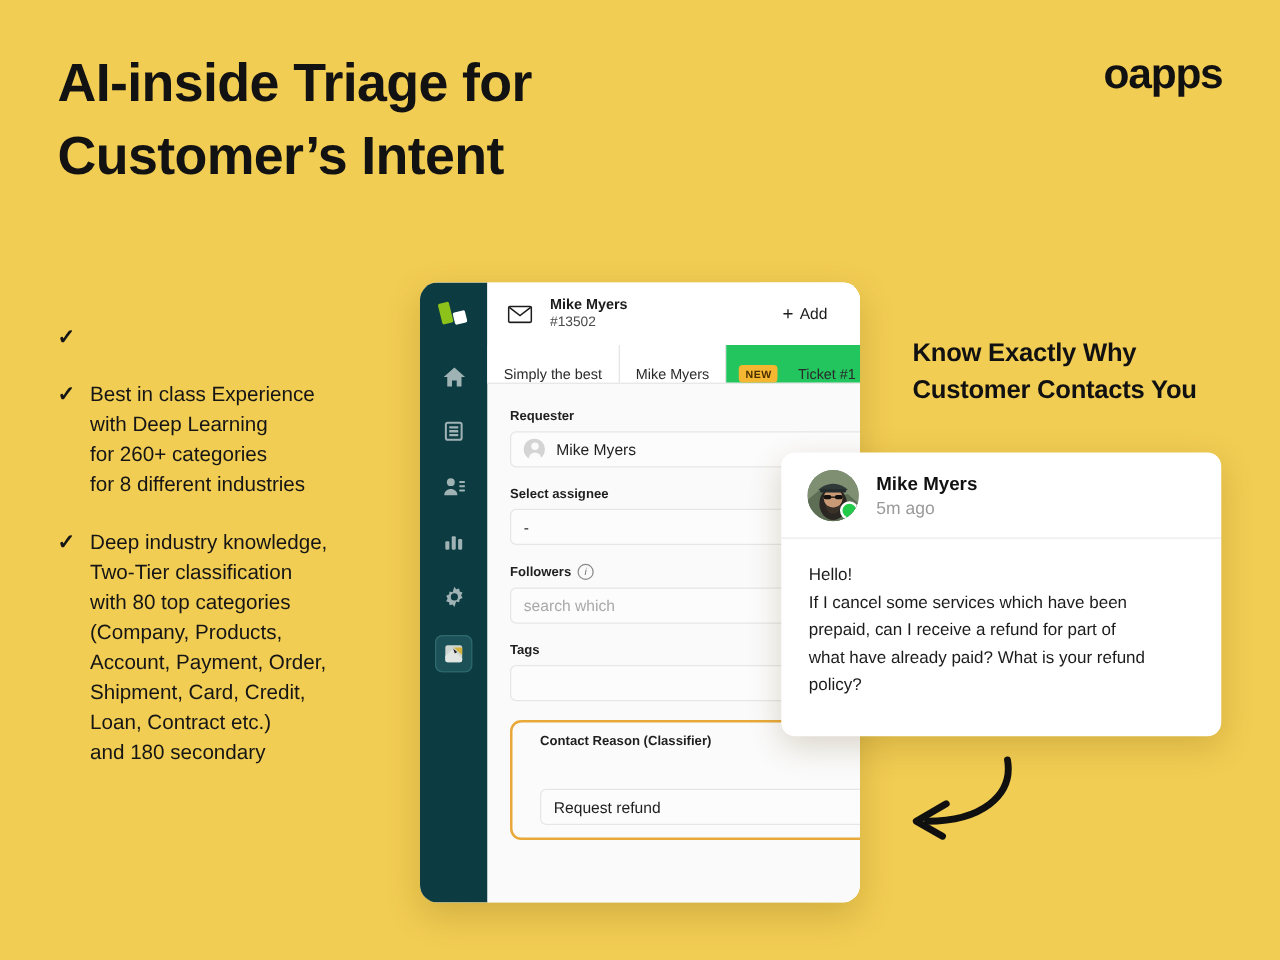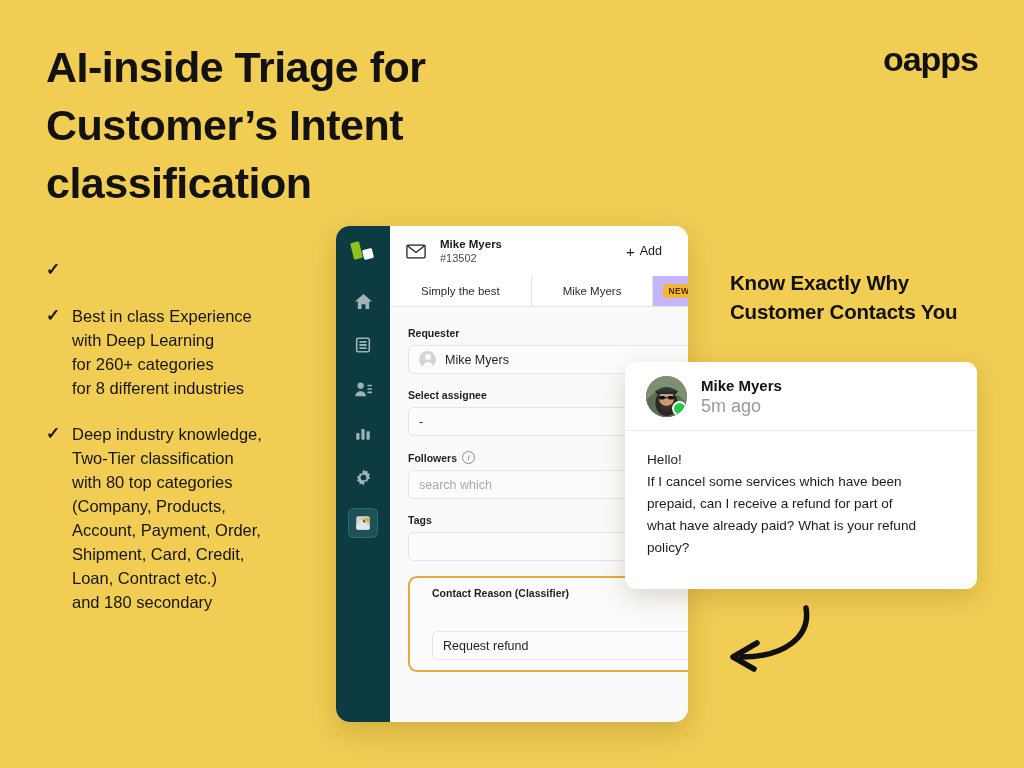--- a/index.html
+++ b/index.html
@@ -89,24 +89,24 @@
     font-size:12.5px;color:#1b1b1b;border-top-left-radius:8px;
   }
   .addtab .plus{font-size:15px;}
 
   
   .tabstrip{
     height:30px;background:#f3f3f3;display:flex;align-items:stretch;
     border-bottom:1px solid #e4e4e4;
   }
   .tab{
-    display:flex;align-items:center;padding:0 31px;font-size:11.5px;color:#2a2a2a;
+    display:flex;align-items:flex-end;padding:0 13px;font-size:11.5px;color:#2a2a2a;
     background:#fff;border-right:1px solid #e4e4e4;white-space:nowrap;
   }
-  .tab.ghost{background:#c4b5fd;border-right:none;gap:5px;padding-left:10px;}
+  .tab.ghost{background:#22c55e;border-right:none;gap:16px;padding-left:10px;}
   .newbadge{
     background:#f5b731;color:#4a3000;font-size:8.5px;font-weight:bold;
     padding:2px 5px;border-radius:3px;letter-spacing:.4px;
   }
 
   
   .form{padding:20px 0 0 18px;}
   .flabel{
     font-size:10.5px;font-weight:bold;color:#1f1f1f;margin-bottom:6px;
     display:flex;align-items:center;gap:5px;
@@ -152,33 +152,32 @@
     width:41px;height:41px;border-radius:50%;position:relative;flex:0 0 41px;
     background:#6d7f6a;overflow:hidden;
   }
   .photo svg{display:block;}
   .online{
     position:absolute;right:0px;bottom:1px;width:11px;height:11px;border-radius:50%;
     background:#22cc4a;border:2px solid #fff;box-sizing:content-box;
   }
   .msgwho{margin-left:14px;}
   .msgname{font-size:15px;font-weight:bold;color:#111;}
-  .msgtime{font-size:18px;color:#9a9a9a;margin-top:2px;}
+  .msgtime{font-size:14px;color:#9a9a9a;margin-top:2px;}
   .msgbody{padding:18px 22px;font-size:13.6px;line-height:1.62;color:#1c1c1c;}
   .msgbody div{white-space:nowrap;}
 </style>
 </head>
 <body>
 
 <div class="stage">
 
   <div class="headline">
     <div>AI-inside Triage for</div>
     <div>Customer’s Intent</div>
-    <div>classification</div>
   </div>
 
   <div class="logo">oapps</div>
 
   <div class="bullets">
 
     <div class="bullet">
       <div class="check">✓</div>
     </div>
 

